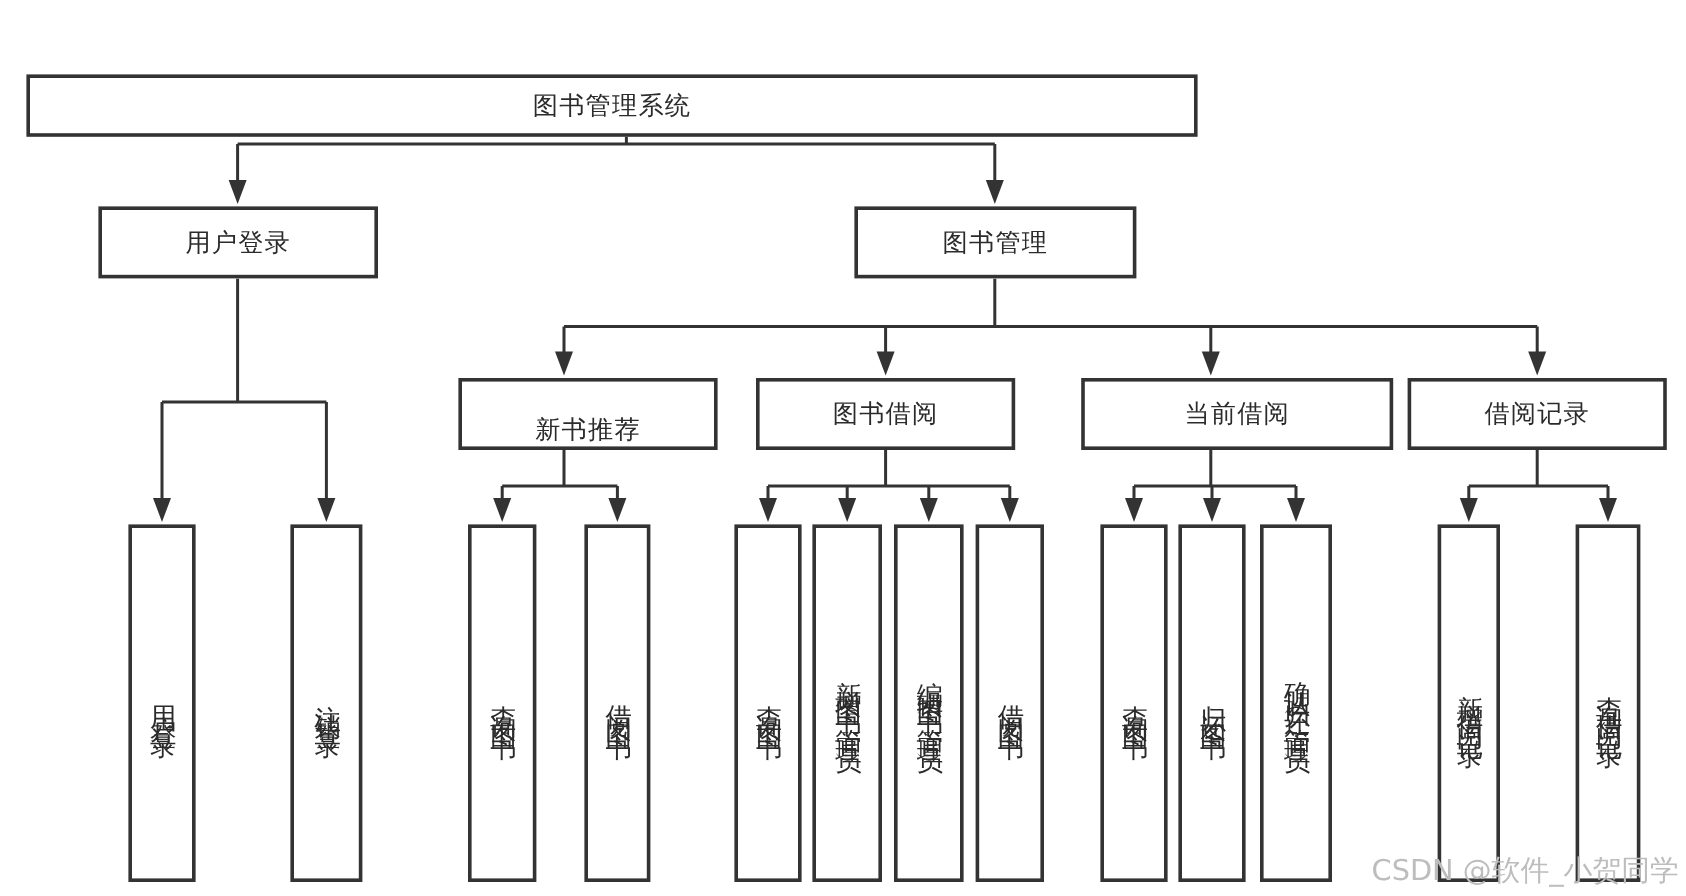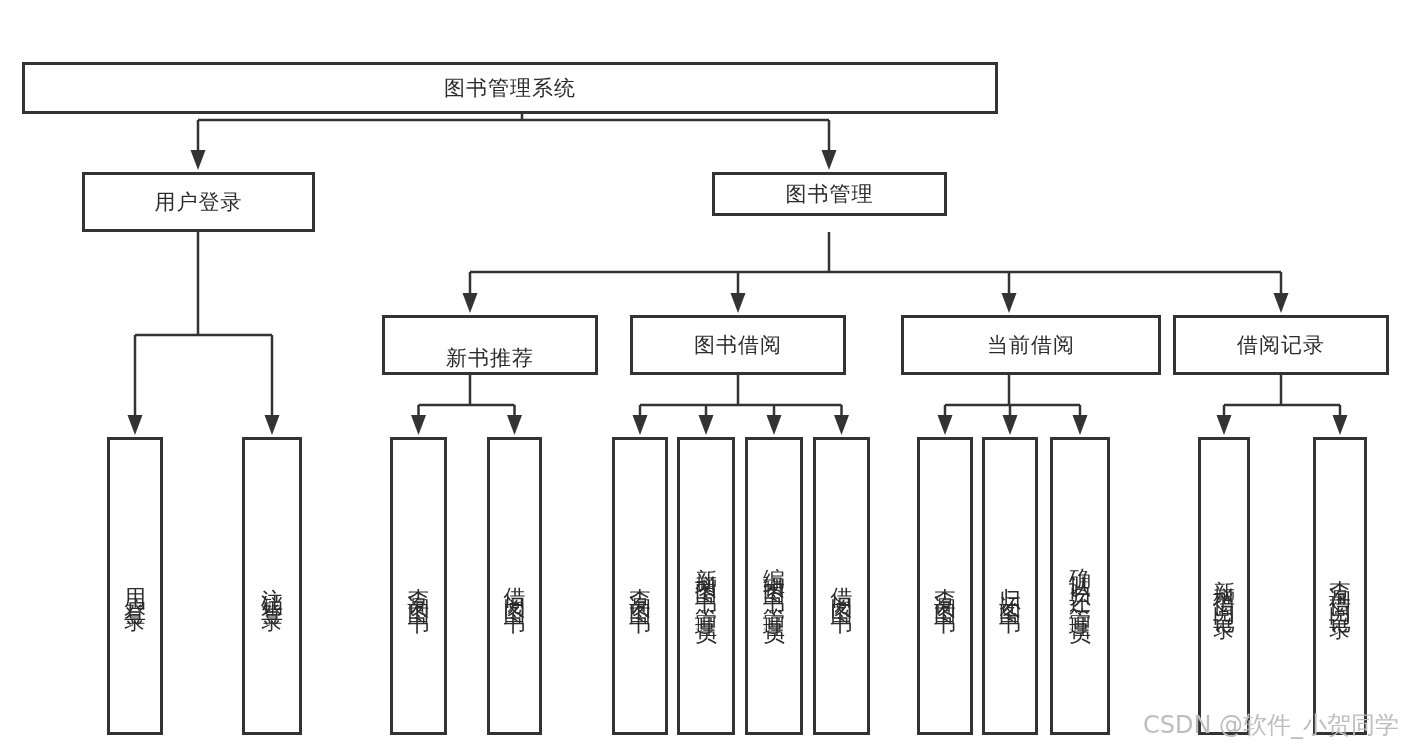--- a/index.html
+++ b/index.html
@@ -101,21 +101,21 @@
     <polygon points="1332.5,415 1347.5,415 1340,435"></polygon>
   </svg>
 
   <div class="box hbox" style="left:22px; top:14px; width:976px; height:52px;margin-top:48px;">
     <span>图书管理系统</span>
   </div>
 
   <div class="box hbox" style="left:82px; top:172px; width:233px; height:60px;">
     <span>用户登录</span>
   </div>
-  <div class="box hbox" style="left:712px; top:172px; width:235px; height:44px;">
+  <div class="box hbox" style="left:712px; top:172px; width:235px; height:60px;">
     <span>图书管理</span>
   </div>
 
   <div class="box hbox" style="left:382px; top:315px; width:216px; height:60px;align-items:flex-end;">
     <span>新书推荐</span>
   </div>
   <div class="box hbox" style="left:630px; top:315px; width:216px; height:60px;">
     <span>图书借阅</span>
   </div>
   <div class="box hbox" style="left:901px; top:315px; width:260px; height:60px;">

